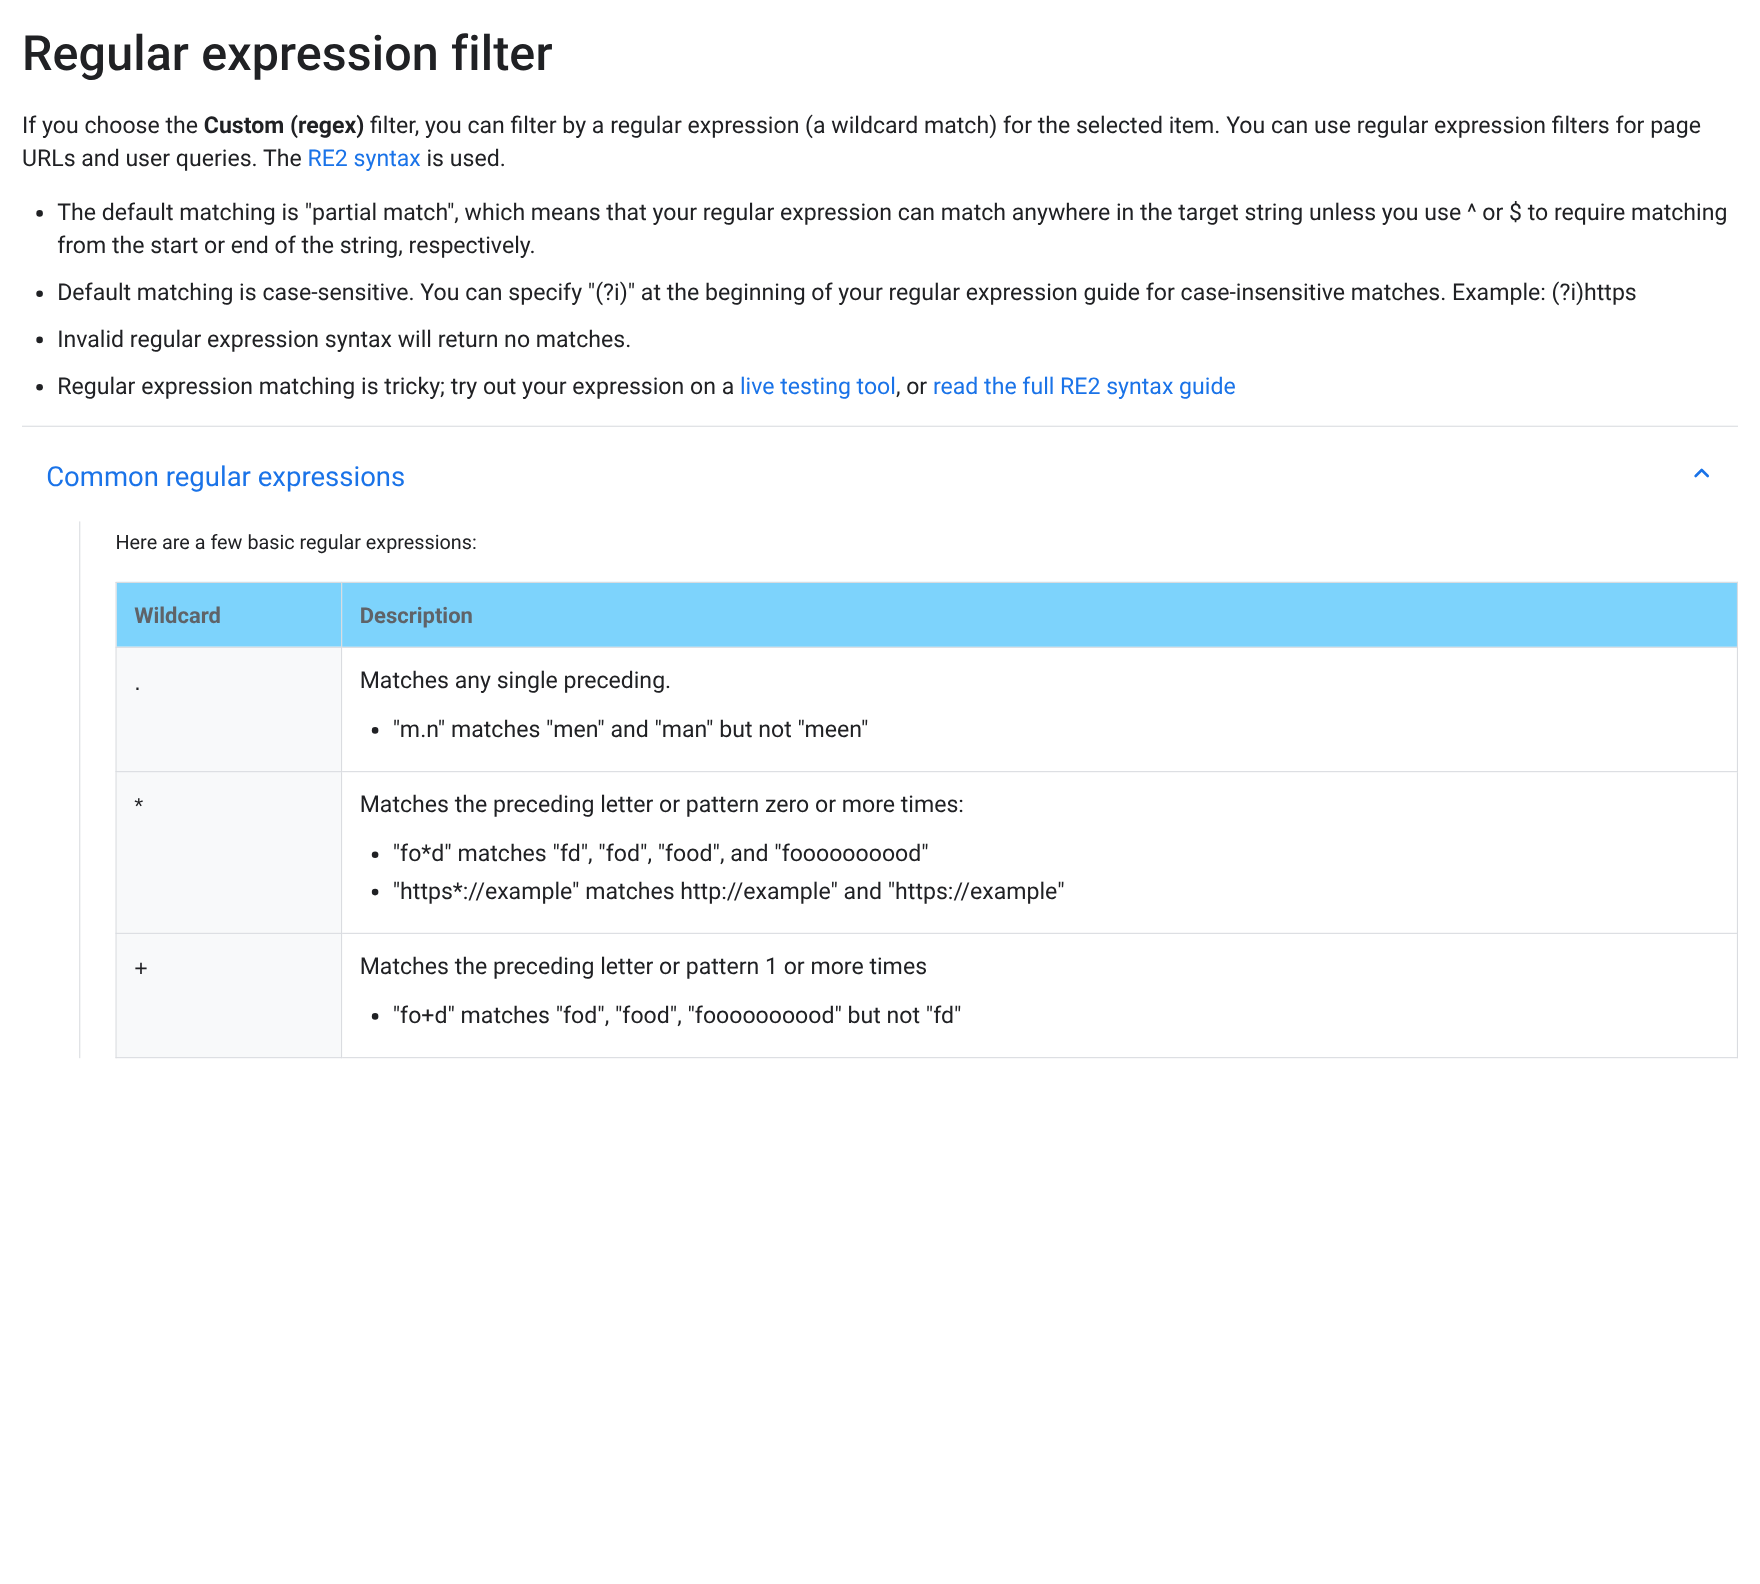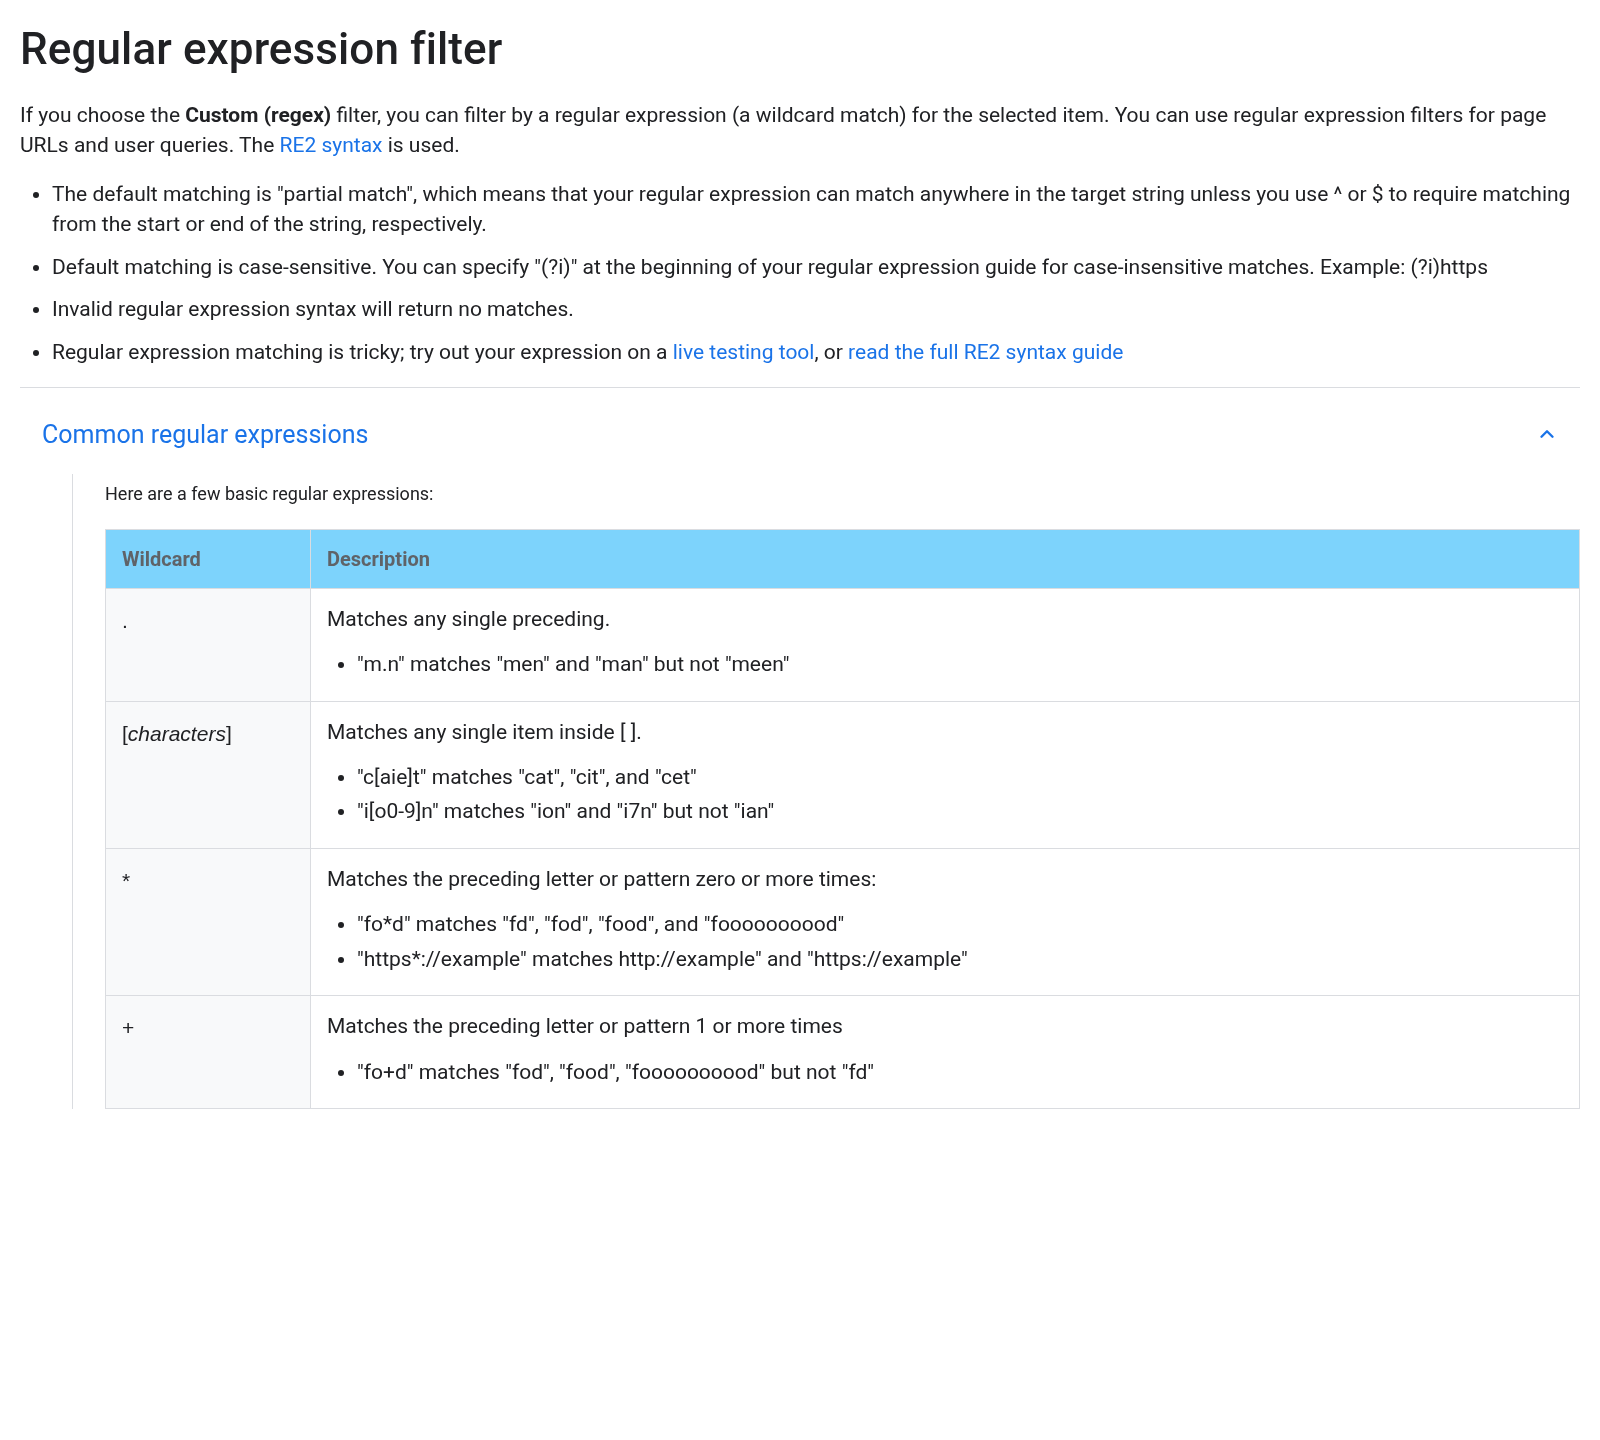--- a/index.html
+++ b/index.html
@@ -50,21 +50,21 @@
       margin-bottom: 12px;
       line-height: 1.45;
     }
     hr.divider {
       border: none;
       border-top: 1px solid #dadce0;
       margin: 0 0 8px 0;
     }
     .accordion-header {
       display: flex;
-      align-items: flex-end;
+      align-items: center;
       justify-content: space-between;
       padding: 20px 8px 20px 22px;
       cursor: pointer;
     }
     .accordion-title {
       color: #1a73e8;
       font-size: 25px;
       font-weight: 400;
     }
     .chevron {
@@ -179,32 +179,20 @@
         <tr>
           <td class="wc">.</td>
           <td>
             <div class="desc-text">Matches any single preceding.</div>
             <ul class="inner-list">
               <li>"m.n" matches "men" and "man" but not "meen"</li>
             </ul>
           </td>
         </tr>
         <tr>
-          <td class="wc">
-            <span>[</span><span class="ital">characters</span><span>]</span>
-          </td>
-          <td>
-            <div class="desc-text">Matches any single item inside [ ].</div>
-            <ul class="inner-list">
-              <li>"c[aie]t" matches "cat", "cit", and "cet"</li>
-              <li>"i[o0-9]n" matches "ion" and "i7n" but not "ian"</li>
-            </ul>
-          </td>
-        </tr>
-        <tr>
           <td class="wc">*</td>
           <td>
             <div class="desc-text">Matches the preceding letter or pattern zero or more times:</div>
             <ul class="inner-list">
               <li>"fo*d" matches "fd", "fod", "food", and "foooooooood"</li>
               <li>"https*://example" matches http://example" and "https://example"</li>
             </ul>
           </td>
         </tr>
         <tr>

